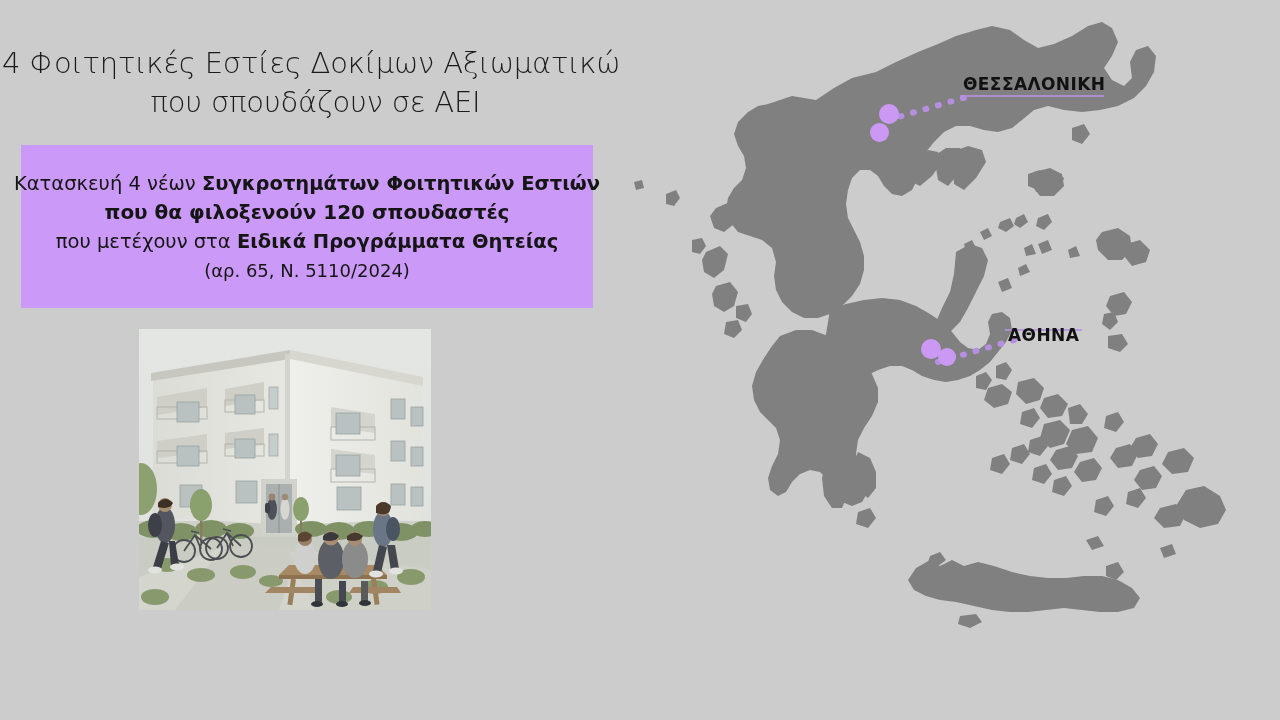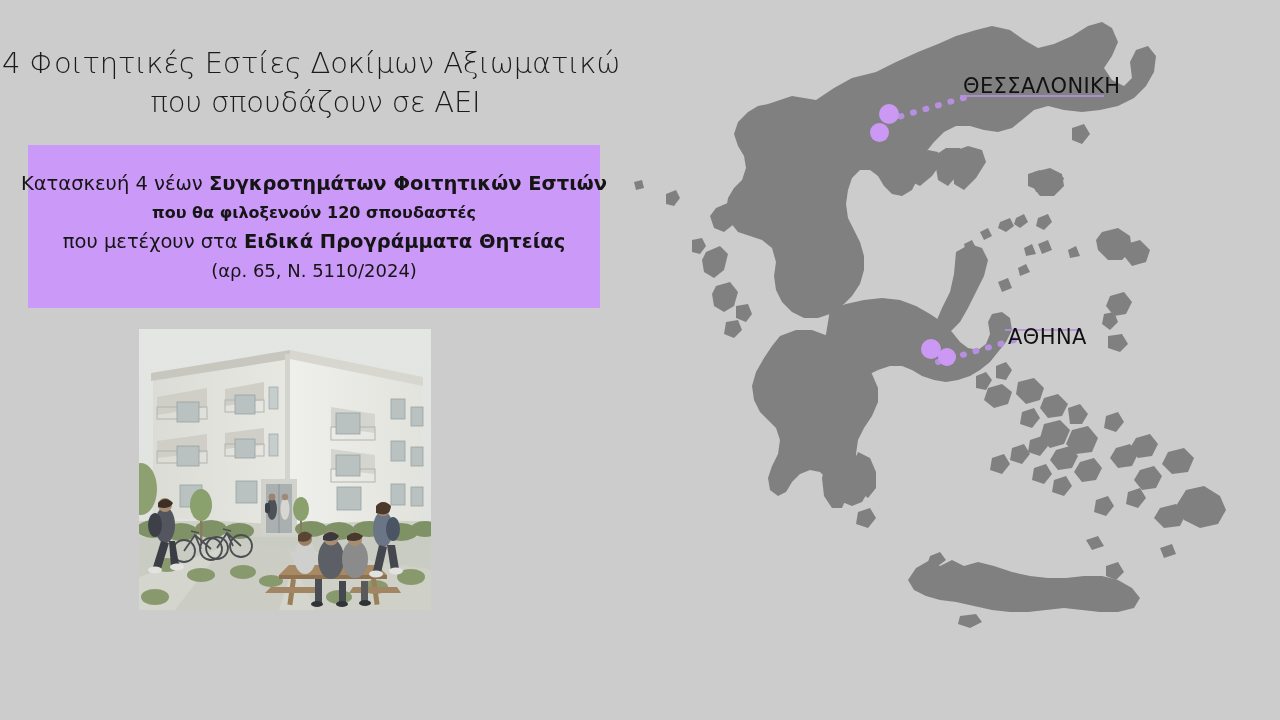--- a/index.html
+++ b/index.html
@@ -29,21 +29,21 @@
     line-height: 39px;
     letter-spacing: -0.2px;
   }
   #slide-title .tline { display: block; white-space: nowrap; }
   #slide-title .tline1 { padding-left: 2px; }
   #slide-title .tline2 { padding-left: 17px; }
 
   
   #callout-box {
     position: absolute;
-    left: 28px;
+    left: 21px;
     top: 145px;
     width: 572px;
     height: 163px;
     background: #cb99f7;
     box-sizing: border-box;
     display: flex;
     flex-direction: column;
     align-items: center;
     justify-content: center;
     padding-top: 2px;
@@ -59,21 +59,21 @@
   }
   .callout-line.l4 {
     font-size: 18px;
     line-height: 30px;
   }
   .callout-line b {
     font-weight: 700;
   }
   .callout-line.bold-all {
     font-weight: 700;
-    font-size: 16px;
+    font-size: 20px;
   }
 
   
   #dorm-photo {
     position: absolute;
     left: 139px;
     top: 329px;
     width: 292px;
     height: 281px;
     overflow: hidden;
@@ -88,22 +88,22 @@
     top: 0px;
     width: 660px;
     height: 660px;
   }
   #greece-map svg { display: block; }
 
   .map-label {
     position: absolute;
     color: #111111;
     font-family: "DejaVu Sans", sans-serif;
-    font-weight: 400;
-    font-size: 21px;
+    font-weight: 700;
+    font-size: 17px;
     letter-spacing: 0.4px;
     white-space: nowrap;
   }
   #label-thessaloniki {
     left: 963px;
     top: 74px;
   }
   #label-athina {
     left: 1008px;
     top: 308px;

